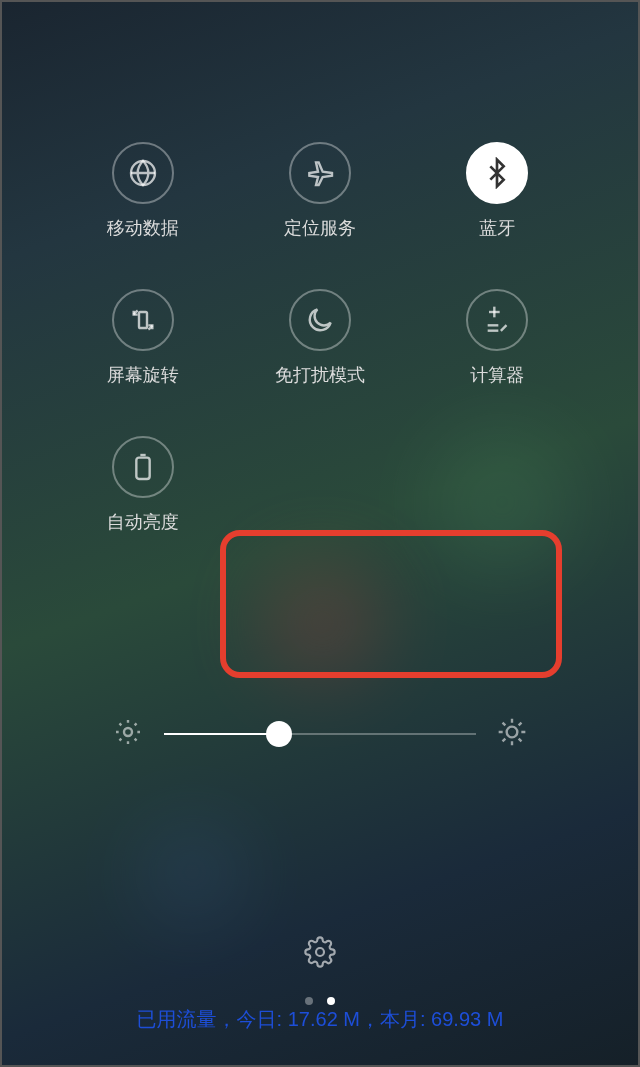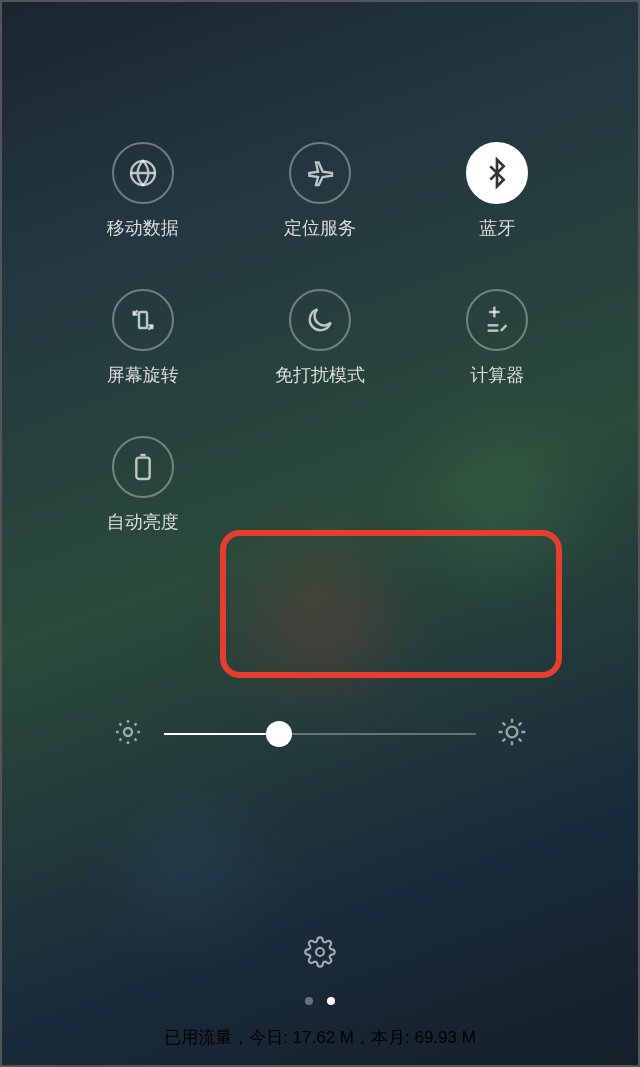--- a/index.html
+++ b/index.html
@@ -85,24 +85,24 @@
   .page-dots {
     position: absolute;
     bottom: 60px;
     left: 50%; transform: translateX(-50%);
     display: flex; gap: 14px;
   }
   .page-dots .dot { width: 8px; height: 8px; border-radius:50%; background: rgba(255,255,255,.35); }
   .page-dots .dot.active { background: #fff; }
   .data-usage {
     position: absolute;
-    bottom: 16px; left:0; right:0;
+    bottom: 32px; left:0; right:0;
     text-align: center;
-    font-size: 17px;
-    color: #000000;
+    font-size: 20px;
+    color: #1d4ed8;
   }
   svg { width: 32px; height: 32px; }
 </style>
 </head>
 <body>
 
 <div class="bg-blur" style="width:120px;height:120px;background:#c04040;left:260px;top:560px"></div>
 <div class="bg-blur" style="width:140px;height:140px;background:#4a8b5a;left:430px;top:430px"></div>
 <div class="bg-blur" style="width:100px;height:100px;background:#3a5a8b;left:140px;top:820px"></div>
 

